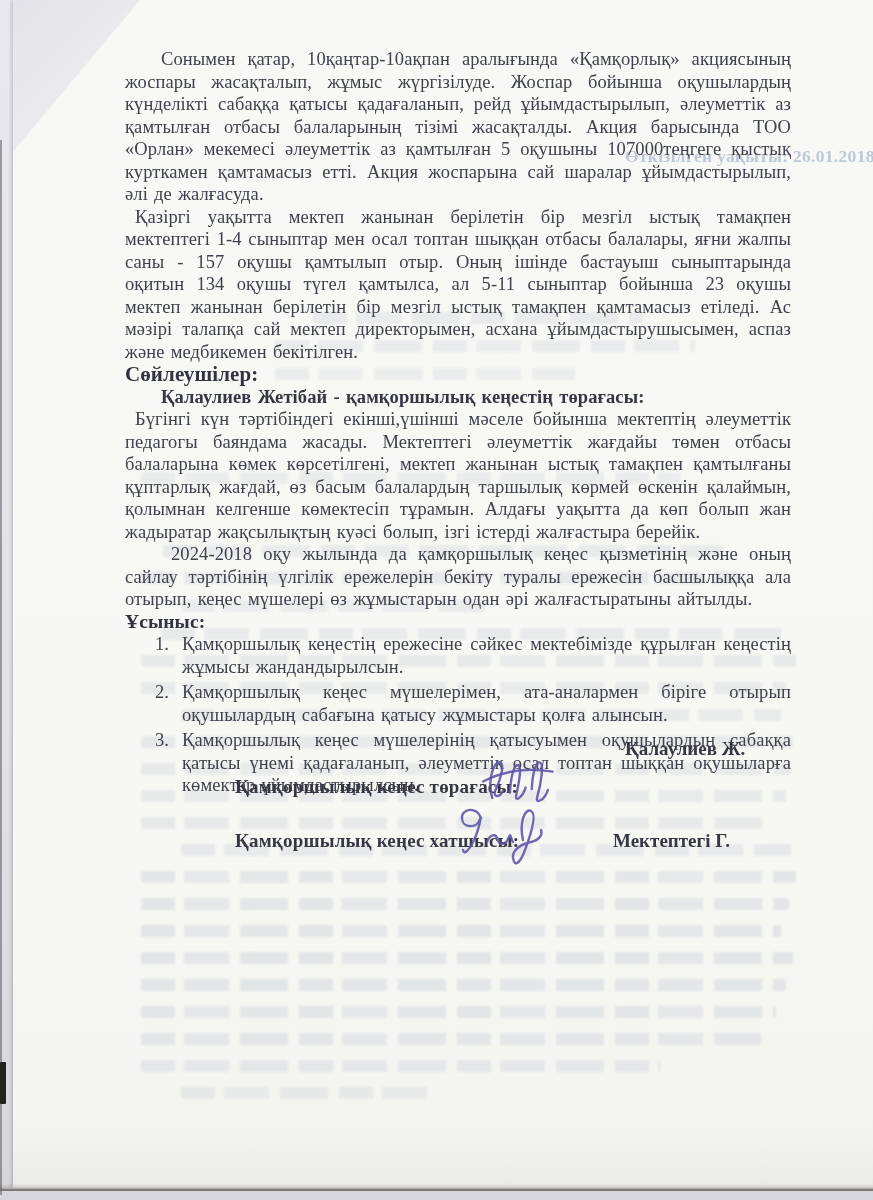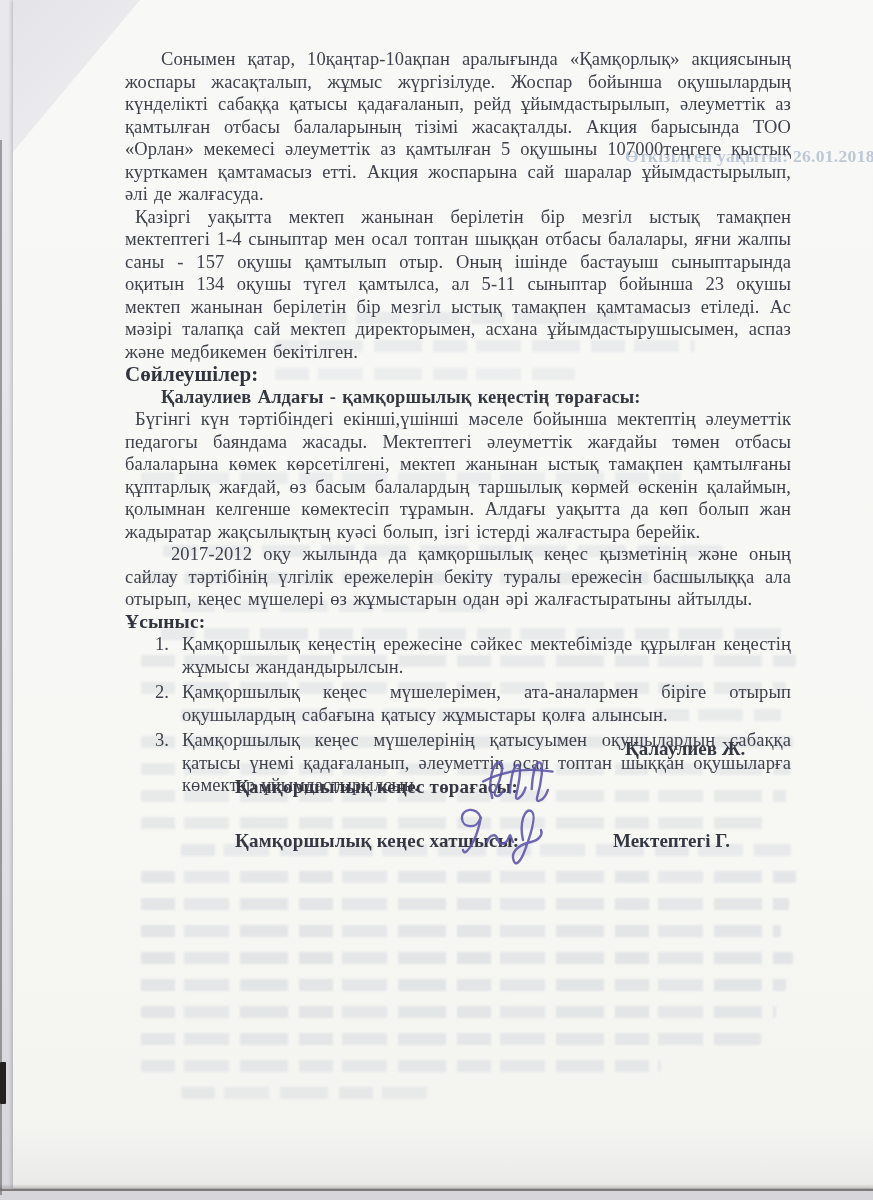--- a/index.html
+++ b/index.html
@@ -99,23 +99,23 @@
         <div class="bt" style="top: 1006px; left: 128px; width: 635px; opacity: 0.5;"></div>
         <div class="bt" style="top: 1033px; left: 128px; width: 620px; opacity: 0.48;"></div>
         <div class="bt" style="top: 1060px; left: 128px; width: 520px; opacity: 0.44;"></div>
         <div class="bt" style="top: 1087px; left: 168px; width: 250px; opacity: 0.38;"></div>
       </div>
 
     <div class="content">
       <p class="ind36">Сонымен қатар, 10қаңтар-10ақпан аралығында «Қамқорлық» акциясының жоспары жасақталып, жұмыс жүргізілуде. Жоспар бойынша оқушылардың күнделікті сабаққа қатысы қадағаланып, рейд ұйымдастырылып,  әлеуметтік аз қамтылған отбасы балаларының тізімі жасақталды. Акция барысында ТОО «Орлан» мекемесі әлеуметтік аз қамтылған 5 оқушыны 107000теңгеге қыстық курткамен қамтамасыз етті. Акция жоспарына сай шаралар ұйымдастырылып, әлі де жалғасуда.</p>
       <p class="ind10">Қазіргі уақытта  мектеп жанынан берілетін бір мезгіл ыстық тамақпен мектептегі 1-4 сыныптар мен осал топтан шыққан отбасы балалары, яғни жалпы саны - 157 оқушы қамтылып отыр. Оның ішінде бастауыш сыныптарында оқитын 134 оқушы түгел қамтылса, ал 5-11 сыныптар бойынша 23 оқушы мектеп жанынан берілетін бір мезгіл ыстық тамақпен қамтамасыз етіледі. Ас мәзірі талапқа сай мектеп директорымен, асхана ұйымдастырушысымен, аспаз және медбикемен бекітілген.</p>
       <p class="speakers-hd">Сөйлеушілер:</p>
-      <p class="speaker-line">Қалаулиев Алдағы - қамқоршылық кеңестің төрағасы:</p>
+      <p class="speaker-line">Қалаулиев Жетібай - қамқоршылық кеңестің төрағасы:</p>
       <p class="ind10">Бүгінгі күн тәртібіндегі екінші,үшінші мәселе бойынша мектептің әлеуметтік педагогы баяндама жасады. Мектептегі әлеуметтік жағдайы төмен отбасы балаларына көмек көрсетілгені, мектеп жанынан ыстық тамақпен қамтылғаны құптарлық жағдай, өз басым балалардың таршылық көрмей өскенін қалаймын, қолымнан келгенше көмектесіп тұрамын. Алдағы уақытта да көп болып жан жадыратар жақсылықтың куәсі болып, ізгі істерді жалғастыра берейік.</p>
-      <p class="p-resolution">2017-2012 оқу жылында да қамқоршылық кеңес қызметінің және оның сайлау тәртібінің үлгілік ережелерін бекіту туралы ережесін басшылыққа ала отырып,  кеңес мүшелері өз жұмыстарын одан әрі жалғастыратыны айтылды.</p>
+      <p class="p-resolution">2024-2018 оқу жылында да қамқоршылық кеңес қызметінің және оның сайлау тәртібінің үлгілік ережелерін бекіту туралы ережесін басшылыққа ала отырып,  кеңес мүшелері өз жұмыстарын одан әрі жалғастыратыны айтылды.</p>
       <p class="proposal-hd">Ұсыныс:</p>
       <ol class="props">
         <li>Қамқоршылық кеңестің ережесіне сәйкес мектебімізде құрылған кеңестің жұмысы жандандырылсын.</li>
         <li>Қамқоршылық кеңес мүшелерімен, ата-аналармен біріге отырып оқушылардың сабағына қатысу жұмыстары қолға алынсын.</li>
         <li>Қамқоршылық кеңес мүшелерінің қатысуымен оқушылардың сабаққа қатысы үнемі қадағаланып, әлеуметтік осал топтан шыққан оқушыларға көмектер ұйымдастырылсын.</li>
       </ol>
     </div>
 
     <div class="sig-label" style="left:222px;top:776px;">Қамқоршылық кеңес төрағасы:</div>
     <svg class="sig-ink" style="left:462px;top:748px;transform:rotate(-4deg);" width="88" height="62" viewBox="0 0 88 62">

